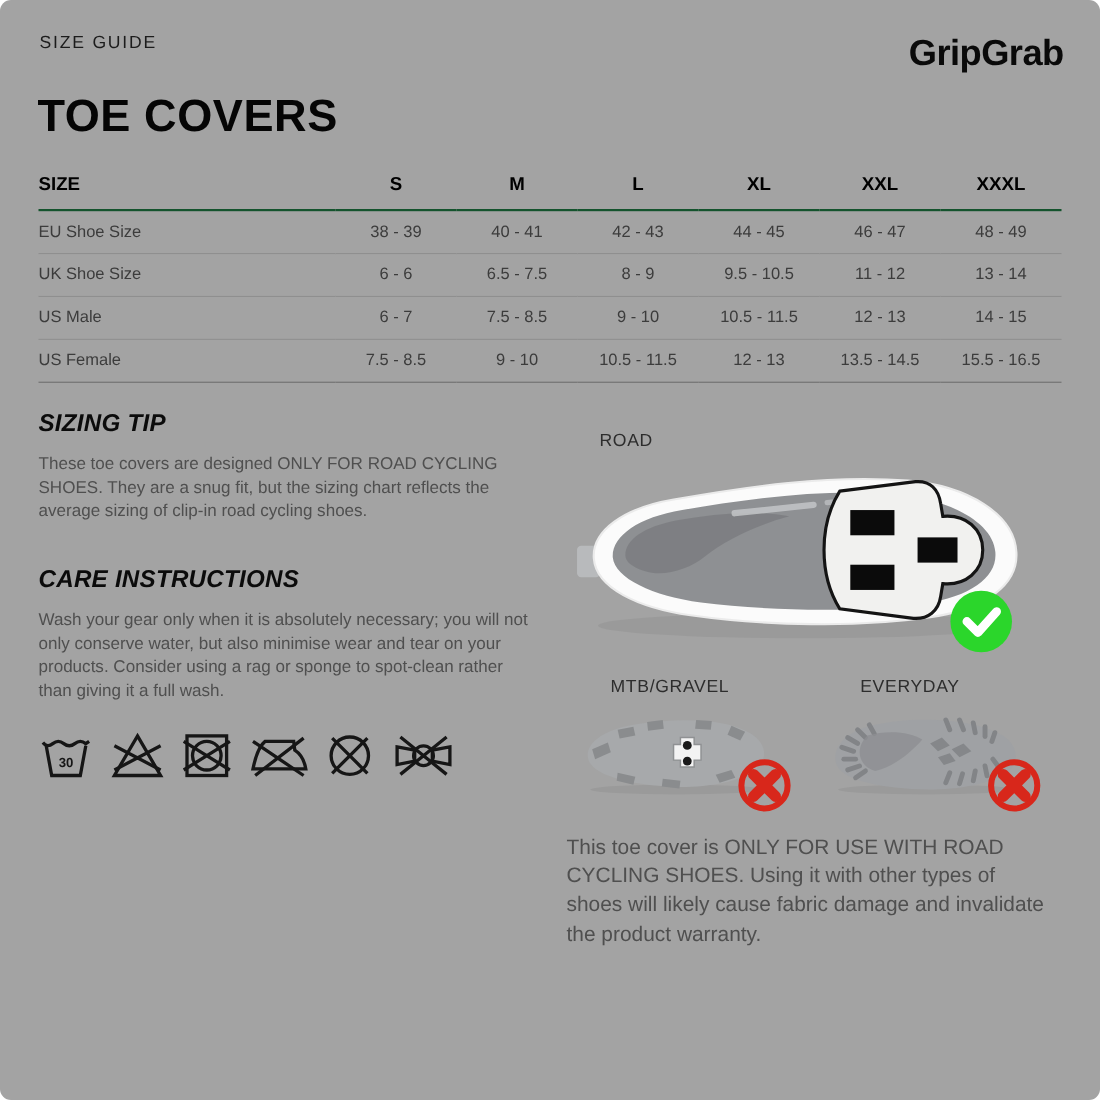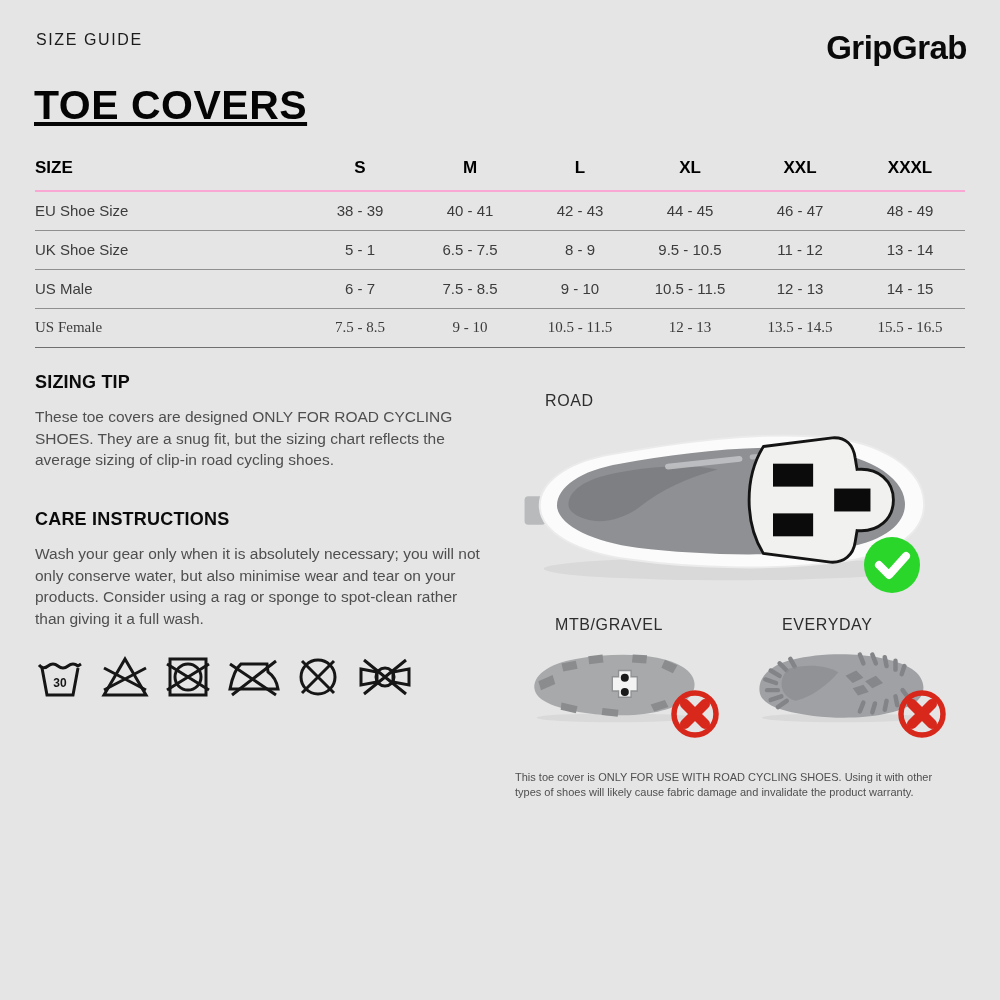--- a/index.html
+++ b/index.html
@@ -1,62 +1,62 @@
 <!DOCTYPE html>
 <html><head>
 <meta charset="utf-8">
 <style>
   * { margin:0; padding:0; box-sizing:border-box; }
   html,body { background:#fff; }
   .page {
-    position:relative; width:1000px; height:1000px; background:#e5e5e5;
-    font-family:"Liberation Sans", sans-serif; color:#111; overflow:hidden;
+    position:relative; width:1000px; height:1000px; background:#a3a3a3;
+    font-family:"Liberation Sans", sans-serif; color:#111; overflow:hidden;border-radius:10px;
   }
   
   .eyebrow { position:absolute; left:36px; top:31px; font-size:16px; letter-spacing:1.6px; color:#1c1c1c; font-weight:500; }
   .brand   { position:absolute; right:33px; top:29px; font-size:33px; font-weight:800; letter-spacing:-0.5px; color:#0a0a0a; }
-  .title   { position:absolute; left:34px; top:82px; font-size:41px; font-weight:800; letter-spacing:0.5px; color:#050505;text-decoration:underline; }
+  .title   { position:absolute; left:34px; top:82px; font-size:41px; font-weight:800; letter-spacing:0.5px; color:#050505; }
 
   
   table.size-table { position:absolute; left:35px; top:150px; width:930px; border-collapse:collapse; table-layout:fixed; }
   table.size-table col.c-label { width:270px; }
   table.size-table th {
     font-size:17px; font-weight:800; color:#000; text-align:center;
-    padding:8px 0 12px; border-bottom:2px solid #f9a8d4;
+    padding:8px 0 12px; border-bottom:2px solid #14532d;
   }
   table.size-table th:first-child { text-align:left; }
   table.size-table td {
     font-size:15px; color:#3c3c3c; text-align:center; height:39px;
     border-bottom:1.5px solid #8f8f8f;
   }
   table.size-table td:first-child { text-align:left;margin-top:20px; }
-  table.size-table tbody tr:last-child td { border-bottom:1.5px solid #6f6f6f;font-family:Liberation Serif, serif; }
+  table.size-table tbody tr:last-child td { border-bottom:1.5px solid #6f6f6f; }
 
   
   .content-left { position:absolute; left:35px; top:372px; width:455px; }
-  .section-head { font-size:18px; font-weight:800; color:#0b0b0b; letter-spacing:0.2px; margin-bottom:13px; }
+  .section-head { font-size:22px; font-weight:800; color:#0b0b0b; letter-spacing:0.2px; margin-bottom:13px;font-style:italic; }
   .content-left p { font-size:15.5px; line-height:1.4; color:#4f4f4f; margin-bottom:12px; }
   .care-head { margin-top:38px; }
   .care-icons { display:flex; align-items:center; gap:15px; margin-top:24px;text-align:right; }
   .care-icons svg { display:block; }
   .care-num { font:bold 12px "Liberation Sans", sans-serif; fill:#161616; }
 
   
   .right-col { position:absolute; left:515px; top:392px; width:452px; }
   .fig-label { font-size:16px; letter-spacing:0.6px; color:#2d2d2d; }
   .road-label { margin-left:30px; }
   .road-figure { position:relative; width:430px; height:172px; margin-top:4px; }
   .badge { position:absolute; }
   .badge-check { right:24px; bottom:-8px; width:58px; height:58px; }
   .small-row { display:flex; gap:22px; margin-top:30px; }
   .figure-block { width:205px; }
   .figure-block .fig-label { margin-left:40px; }
   .small-figure { position:relative; width:200px; height:82px; margin-top:8px; }
   .badge-cross { right:-6px; bottom:-16px; width:52px; height:52px; }
-  .note { margin-top:46px; width:440px; font-size:11px; line-height:1.38; color:#4f4f4f; }
+  .note { margin-top:34px; width:440px; font-size:19px; line-height:1.38; color:#4f4f4f; }
 </style>
 </head>
 <body>
 
 <div class="page">
 
   <div class="eyebrow">SIZE GUIDE</div>
   <div class="brand">GripGrab</div>
   <div class="title">TOE COVERS</div>
 
@@ -86,21 +86,21 @@
         <td>EU Shoe Size</td>
         <td>38 - 39</td>
         <td>40 - 41</td>
         <td>42 - 43</td>
         <td>44 - 45</td>
         <td>46 - 47</td>
         <td>48 - 49</td>
       </tr>
       <tr>
         <td>UK Shoe Size</td>
-        <td>5 - 1</td>
+        <td>6 - 6</td>
         <td>6.5 - 7.5</td>
         <td>8 - 9</td>
         <td>9.5 - 10.5</td>
         <td>11 - 12</td>
         <td>13 - 14</td>
       </tr>
       <tr>
         <td>US Male</td>
         <td>6 - 7</td>
         <td>7.5 - 8.5</td>

